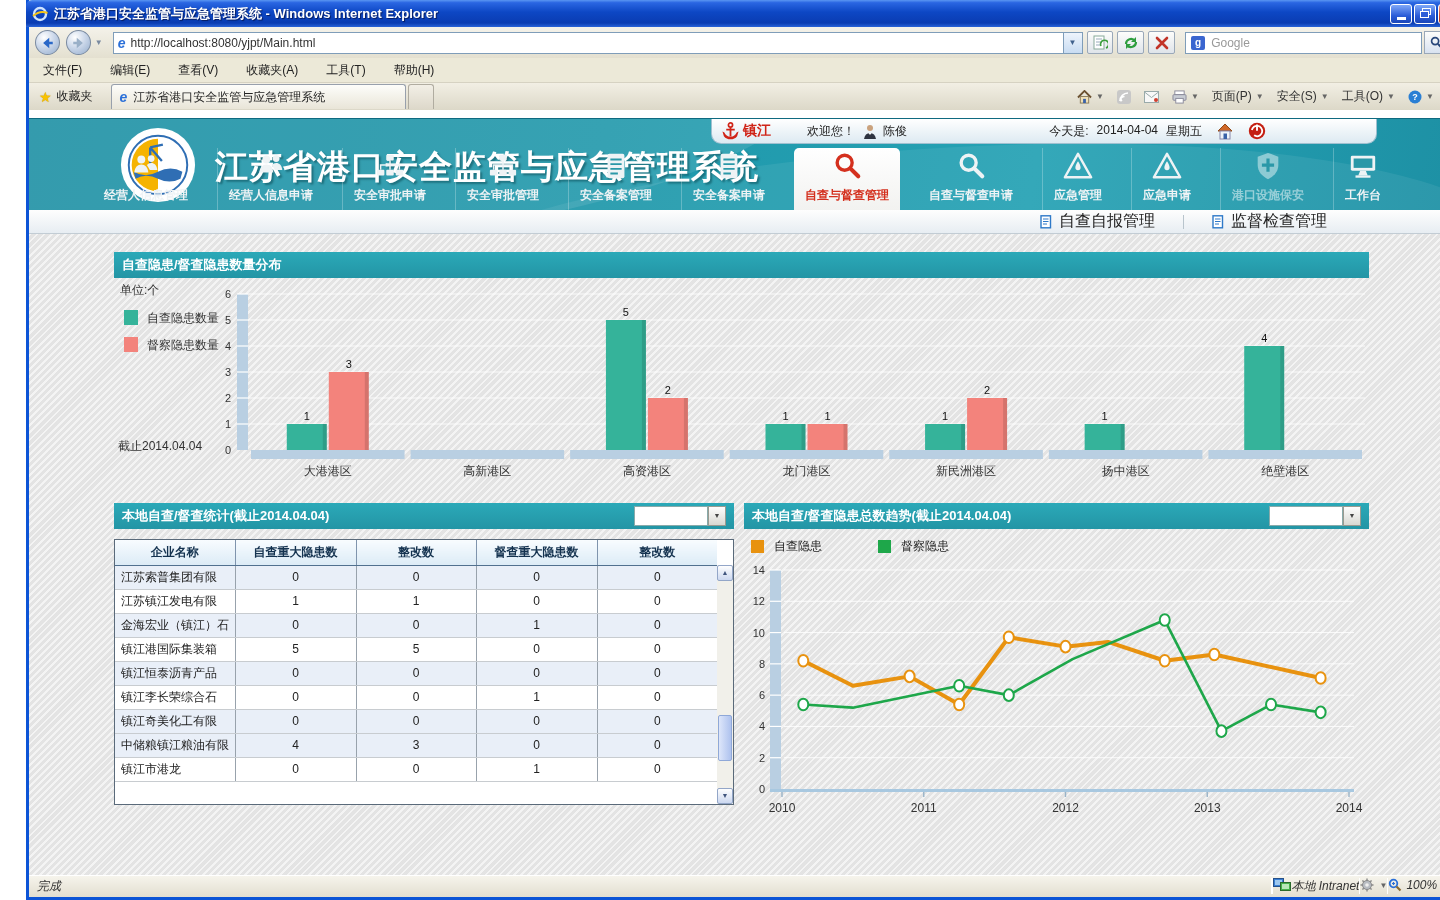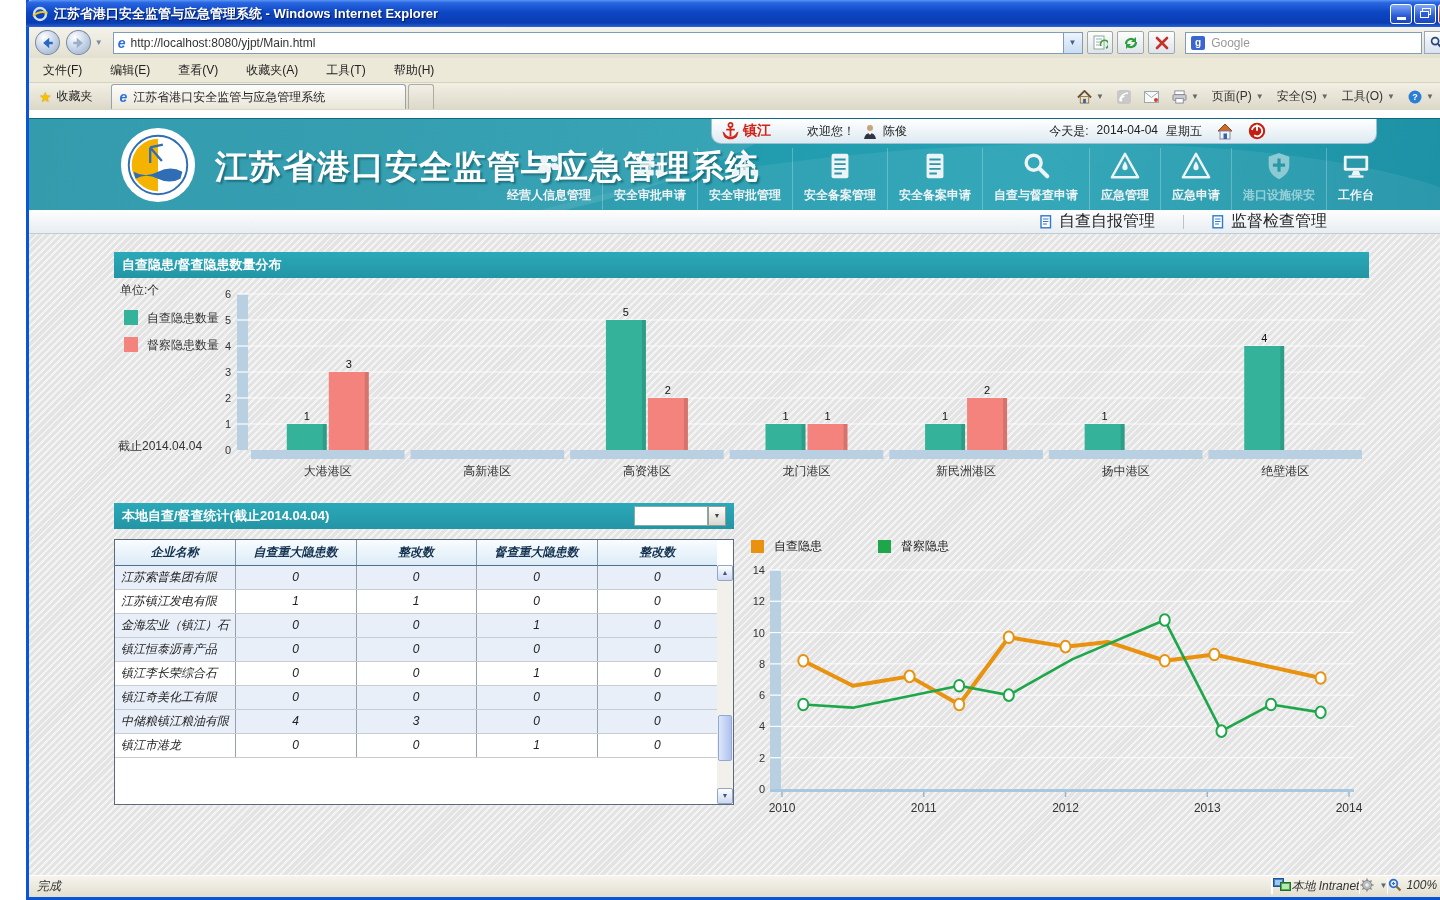--- a/index.html
+++ b/index.html
@@ -75,21 +75,21 @@
     text-shadow:2px 2px 2px rgba(0,55,65,.45); white-space:nowrap; }
   .userbar { position:absolute; right:86px; top:0; width:666px; height:25px;
     background:linear-gradient(#ffffff,#ddeaf2); border:1px solid #9fc0d0; border-top:none;
     border-radius:0 0 10px 10px; display:flex; align-items:center; font-size:12px; color:#222; padding:0 110px 0 10px; }
   .region { color:#d02418; font-size:14px; font-weight:bold; margin-left:4px; }
   .ub-gap { margin-left:36px; }
   .ub-user { margin-left:6px; }
   .ub-date { margin-left:auto; display:flex; gap:8px; }
   .ub-ico { margin-left:14px; display:flex; align-items:center; }
 
-  .nav { position:absolute; right:78px; bottom:0; height:62px; display:flex; align-items:flex-end; }
+  .nav { position:absolute; right:71px; bottom:0; height:62px; display:flex; align-items:flex-end;gap:18px; }
   .nav-item { height:62px; display:flex; flex-direction:column; align-items:center; justify-content:flex-end;
     padding:0 11px 6px 11px; border-left:1px solid rgba(255,255,255,.25); }
   .nav-item:first-child { border-left:none; }
   .nav-lb { font-size:12px; font-weight:bold; color:#eef3f5; margin-top:2px; white-space:nowrap; }
   .nav-item.active { background:linear-gradient(#ffffff,#f2f2f0); border-radius:5px 5px 0 0; border-left:none; }
   .nav-item.active + .nav-item { border-left:none; }
   .nav-item.active .nav-lb { color:#d4301e; }
   .nav-item.disabled .nav-lb { color:rgba(255,255,255,.5); }
 
   
@@ -108,21 +108,21 @@
   .hdr-select { position:absolute; top:3px; right:8px; width:92px; height:20px; display:flex; }
   .hs-box { flex:1; background:#fff; border:1px solid #8aa; }
   .hs-btn { width:18px; background:linear-gradient(#fdfdfd,#d8d8d2); border:1px solid #9a9a90; color:#444;
     font-size:7px; text-align:center; line-height:18px; }
 
   svg text.tick { font-size:11px; fill:#333; font-family:"Liberation Sans", sans-serif; }
   svg text.cat  { font-size:12px; fill:#333; font-family:"Liberation Sans", sans-serif; }
   svg text.val  { font-size:11px; fill:#111; font-family:"Liberation Sans", sans-serif; }
 
   
-  .table-wrap { position:absolute; left:85px; top:305px; width:620px; height:266px; background:#fff; border:1px solid #5a6a7a;font-style:italic; }
+  .table-wrap { position:absolute; left:85px; top:305px; width:620px; height:266px; background:#fff; border:1px solid #5a6a7a; }
   table.dtable { border-collapse:collapse; table-layout:fixed; width:602px; font-size:12px; }
   .dtable th { height:25px; background:linear-gradient(#f8fcff,#dcebf6); border-right:1px solid #7f94ad;
     border-bottom:1px solid #51708f; font-weight:bold; color:#14324f; text-align:center; }
   .dtable td { height:24px; border-right:1px solid #98a2ac; border-bottom:1px solid #c8ccd0; text-align:center; color:#222; }
   .dtable td.name { text-align:left; padding-left:6px; white-space:nowrap; overflow:hidden; }
   .dtable tr.shade { background:#e9eff8; }
   .dtable th:last-child, .dtable td:last-child { border-right:none; }
 
   
   .trend-legend { position:absolute; left:722px; top:304px; display:flex; align-items:center; gap:10px; font-size:12px; color:#222; }
@@ -355,62 +355,80 @@
                   <path d="M3.5 23c.6-5.5 3.4-8.5 7.5-8.5s6.9 3 7.5 8.5z"></path>
                   <circle cx="21.5" cy="8" r="3.6"></circle>
                   <path d="M17 15c1.2-1.5 2.7-2.3 4.5-2.3 3.6 0 6 2.7 6.6 7.6h-8z"></path>
                 </g>
               </svg></span>
             <span class="nav-lb">经营人信息管理</span>
           </div>
           <div class="nav-item">
             <span><svg viewBox="0 0 32 32" width="30" height="30">
                 <g fill="#eef3f5">
-                  <rect x="12" y="4" width="8" height="6" rx="1"></rect>
-                  <rect x="2" y="20" width="8" height="6" rx="1"></rect>
-                  <rect x="12" y="20" width="8" height="6" rx="1"></rect>
-                  <rect x="22" y="20" width="8" height="6" rx="1"></rect>
+                  <circle cx="11" cy="9" r="4.2"></circle>
+                  <path d="M3.5 23c.6-5.5 3.4-8.5 7.5-8.5s6.9 3 7.5 8.5z"></path>
+                  <circle cx="21.5" cy="8" r="3.6"></circle>
+                  <path d="M17 15c1.2-1.5 2.7-2.3 4.5-2.3 3.6 0 6 2.7 6.6 7.6h-8z"></path>
                 </g>
-                <g stroke="#eef3f5" stroke-width="1.6" fill="none">
-                  <path d="M16 10v5M6 20v-5h20v5M16 15v5"></path>
-                </g>
-              </svg></span>
-            <span class="nav-lb">安全审批申请</span>
+              </svg></span>
+            <span class="nav-lb">经营人信息申请</span>
           </div>
           <div class="nav-item">
             <span><svg viewBox="0 0 32 32" width="30" height="30">
                 <g fill="#eef3f5">
                   <rect x="12" y="4" width="8" height="6" rx="1"></rect>
                   <rect x="2" y="20" width="8" height="6" rx="1"></rect>
                   <rect x="12" y="20" width="8" height="6" rx="1"></rect>
                   <rect x="22" y="20" width="8" height="6" rx="1"></rect>
                 </g>
                 <g stroke="#eef3f5" stroke-width="1.6" fill="none">
                   <path d="M16 10v5M6 20v-5h20v5M16 15v5"></path>
                 </g>
               </svg></span>
+            <span class="nav-lb">安全审批申请</span>
+          </div>
+          <div class="nav-item">
+            <span><svg viewBox="0 0 32 32" width="30" height="30">
+                <g fill="#eef3f5">
+                  <rect x="12" y="4" width="8" height="6" rx="1"></rect>
+                  <rect x="2" y="20" width="8" height="6" rx="1"></rect>
+                  <rect x="12" y="20" width="8" height="6" rx="1"></rect>
+                  <rect x="22" y="20" width="8" height="6" rx="1"></rect>
+                </g>
+                <g stroke="#eef3f5" stroke-width="1.6" fill="none">
+                  <path d="M16 10v5M6 20v-5h20v5M16 15v5"></path>
+                </g>
+              </svg></span>
             <span class="nav-lb">安全审批管理</span>
           </div>
           <div class="nav-item">
             <span><svg viewBox="0 0 32 32" width="30" height="30">
                 <rect x="7" y="3" width="18" height="26" rx="2" fill="#eef3f5"></rect>
                 <g stroke="#2a98a8" stroke-width="2">
                   <path d="M10 9h12M10 14h12M10 19h12M10 24h8"></path>
                 </g>
               </svg></span>
             <span class="nav-lb">安全备案管理</span>
           </div>
           <div class="nav-item">
             <span><svg viewBox="0 0 32 32" width="30" height="30">
                 <rect x="7" y="3" width="18" height="26" rx="2" fill="#eef3f5"></rect>
                 <g stroke="#2a98a8" stroke-width="2">
                   <path d="M10 9h12M10 14h12M10 19h12M10 24h8"></path>
                 </g>
               </svg></span>
             <span class="nav-lb">安全备案申请</span>
+          </div>
+          <div class="nav-item active">
+            <span><svg viewBox="0 0 32 32" width="30" height="30" fill="none">
+                <circle cx="13.5" cy="12.5" r="8" stroke="#d4301e" stroke-width="3.6"></circle>
+                <path d="M19.5 18.5L28 27" stroke="#d4301e" stroke-width="4.4" stroke-linecap="round"></path>
+              </svg></span>
+            <span class="nav-lb">自查与督查管理</span>
           </div>
           <div class="nav-item">
             <span><svg viewBox="0 0 32 32" width="30" height="30" fill="none">
                 <circle cx="13.5" cy="12.5" r="8" stroke="#eef3f5" stroke-width="3.6"></circle>
                 <path d="M19.5 18.5L28 27" stroke="#eef3f5" stroke-width="4.4" stroke-linecap="round"></path>
               </svg></span>
             <span class="nav-lb">自查与督查申请</span>
           </div>
           <div class="nav-item">
             <span><svg viewBox="0 0 32 32" width="30" height="30" fill="none">
@@ -581,20 +599,27 @@
                 <td>0</td>
                 <td>0</td>
               </tr>
               <tr class="shade">
                 <td class="name">金海宏业（镇江）石</td>
                 <td>0</td>
                 <td>0</td>
                 <td>1</td>
                 <td>0</td>
               </tr>
+              <tr>
+                <td class="name">镇江港国际集装箱</td>
+                <td>5</td>
+                <td>5</td>
+                <td>0</td>
+                <td>0</td>
+              </tr>
               <tr class="shade">
                 <td class="name">镇江恒泰沥青产品</td>
                 <td>0</td>
                 <td>0</td>
                 <td>0</td>
                 <td>0</td>
               </tr>
               <tr>
                 <td class="name">镇江李长荣综合石</td>
                 <td>0</td>
@@ -626,20 +651,27 @@
             </tbody>
         </table>
 
         <div class="sb" style="right:0; top:25px; height:239px;">
           <div class="sb-btn" style="top:0;">▲</div>
           <div class="sb-thumb" style="top:150px; height:46px;"></div>
           <div class="sb-btn" style="bottom:0;">▼</div>
         </div>
       </div>
 
+      <div class="panel-h" style="left:715px; top:269px; width:625px;">
+        <span>本地自查/督查隐患总数趋势(截止2014.04.04)</span>
+        <div class="hdr-select">
+          <span class="hs-box"></span>
+            <span class="hs-btn">▼</span>
+        </div>
+      </div>
       <div class="trend-legend">
         <span class="sw" id="sw1" style="background: rgb(232, 146, 15);"></span>
         <span>自查隐患</span>
         <span class="tl-gap"></span>
         <span class="sw" id="sw2" style="background: rgb(30, 167, 74);"></span>
         <span>督察隐患</span>
       </div>
       <svg id="lineChart" style="position:absolute; left:715px; top:324px;" width="625" height="262" viewBox="0 0 625 262">
           <line x1="40" y1="199.71428571428572" x2="610" y2="199.71428571428572" stroke="rgba(255,255,255,0.85)" stroke-width="1"></line>
           <line x1="40" y1="168.42857142857144" x2="610" y2="168.42857142857144" stroke="rgba(255,255,255,0.85)" stroke-width="1"></line>

